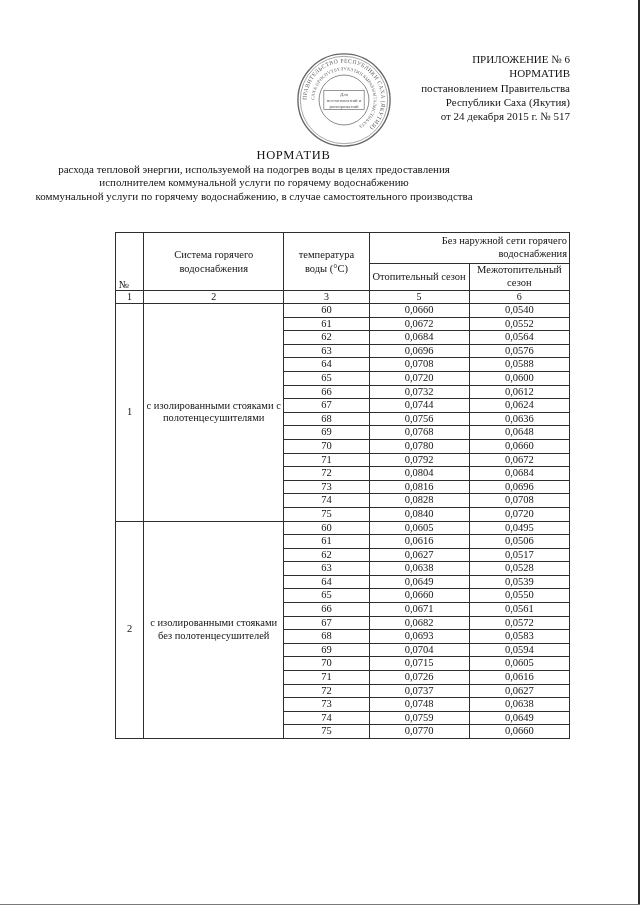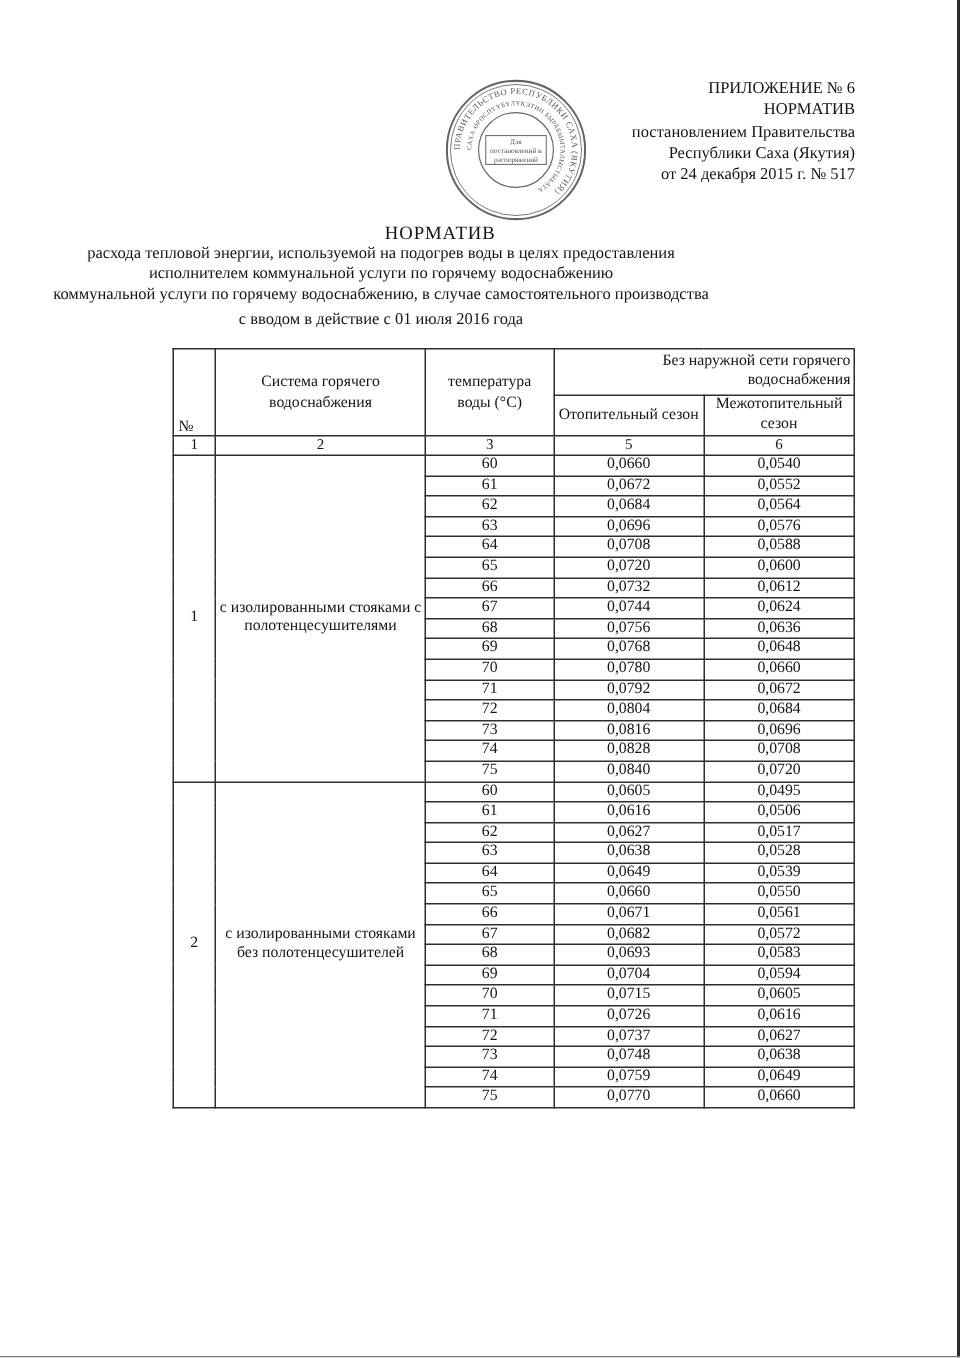--- a/index.html
+++ b/index.html
@@ -101,21 +101,20 @@
     <div>Республики Саха (Якутия)</div>
     <div>от 24 декабря 2015 г. № 517</div>
   </div>
 
   <div class="doc-title">НОРМАТИВ</div>
   <div class="doc-subtitle">
     <div>расхода тепловой энергии, используемой на подогрев воды в целях предоставления</div>
     <div>исполнителем коммунальной услуги по горячему водоснабжению</div>
     <div>коммунальной услуги по горячему водоснабжению, в случае самостоятельного производства</div>
     <div class="gap"></div>
-    <div>с вводом в действие с 01 июля 2016 года</div>
   </div>
 
   <div class="table-wrap">
     <table class="norm-table">
       <colgroup>
         <col class="col-num">
           <col class="col-system">
           <col class="col-temp">
           <col class="col-heat">
           <col class="col-nonheat">

